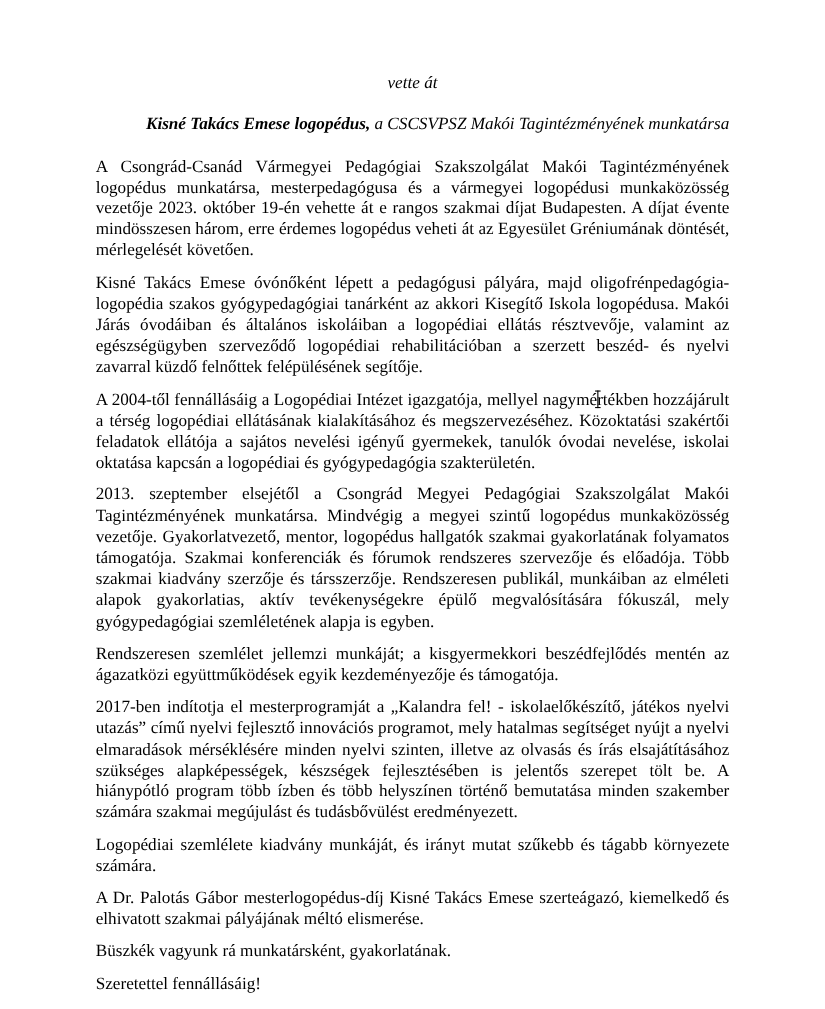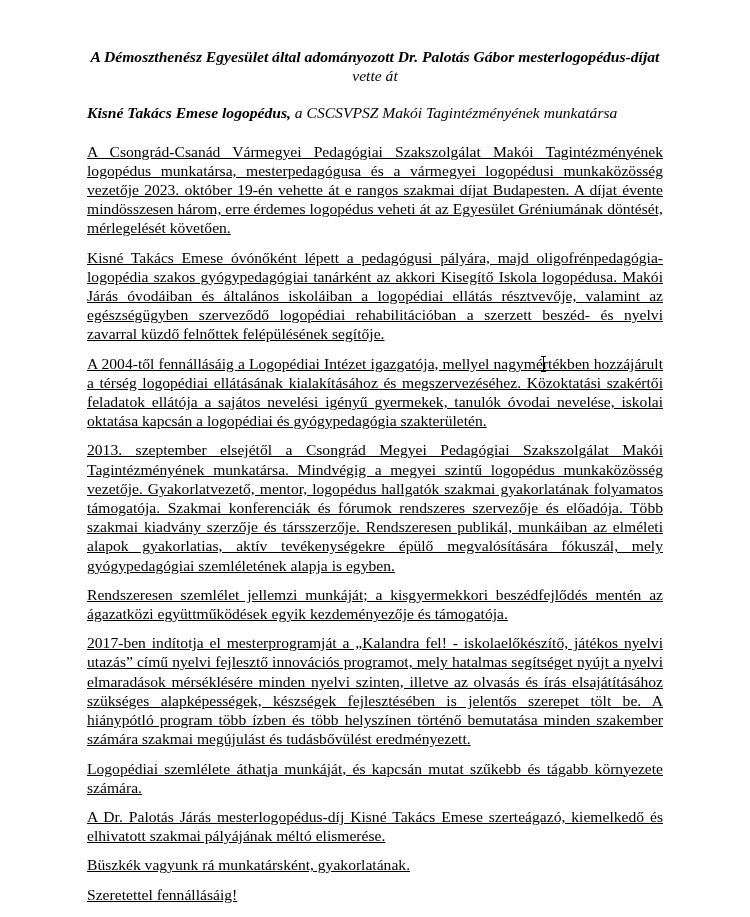--- a/index.html
+++ b/index.html
@@ -7,53 +7,53 @@
   .page {
     position: absolute; left: 87px; top: 47px; width: 576px;
     font-family: "Liberation Serif", "DejaVu Serif", serif;
     font-size: 15.6px; line-height: 19.2px; color: #000;
   }
   .title {
     text-align: center; font-style: italic; font-weight: bold; margin: 0;
   }
   .title .normal { font-weight: normal; }
   .subtitle {
-    text-align: left; font-style: italic; margin: 18px 0 0 0;
+    text-align: right; font-style: italic; margin: 18px 0 0 0;
   }
   .subtitle b { font-weight: bold; }
   .para {
-    text-align: justify; margin: 19px 0 0 0; text-decoration: underline;
+    text-align: justify; margin: 19px 0 0 0;
   }
   .para + .para { margin-top: 10px; }
   .para.first { margin-top: 19px; }
   .short { margin-top: 10px; text-align: left; }
   .cursor {
     display: inline-block; width: 1px; height: 16px; background: #000;
     vertical-align: -3px; margin: 0 -1px 0 0; position: relative;
   }
   .cursor::before, .cursor::after {
     content: ""; position: absolute; left: -2px; width: 5px; height: 1px; background: #000;
   }
   .cursor::before { top: 0; }
   .cursor::after { bottom: 0; }
 </style>
 </head>
 <body>
 
 <div class="page">
   <p class="title">
-    <span>A Démoszthenész Egyesület által adományozott Dr. Palotás Gábor mesterlogopédus-díjat</span><br>
+    <br>
     <span class="normal">vette át</span>
   </p>
   <p class="subtitle"><b>Kisné Takács Emese logopédus,</b><span> a CSCSVPSZ Makói Tagintézményének munkatársa</span></p>
 
   <p class="para first">A Csongrád-Csanád Vármegyei Pedagógiai Szakszolgálat Makói Tagintézményének logopédus munkatársa, mesterpedagógusa és a vármegyei logopédusi munkaközösség vezetője 2023. október 19-én vehette át e rangos szakmai díjat Budapesten. A díjat évente mindösszesen három, erre érdemes logopédus veheti át az Egyesület Gréniumának döntését, mérlegelését követően.</p>
   <p class="para">Kisné Takács Emese óvónőként lépett a pedagógusi pályára, majd oligofrénpedagógia-logopédia szakos gyógypedagógiai tanárként az akkori Kisegítő Iskola logopédusa. Makói Járás óvodáiban és általános iskoláiban a logopédiai ellátás résztvevője, valamint az egészségügyben szerveződő logopédiai rehabilitációban a szerzett beszéd- és nyelvi zavarral küzdő felnőttek felépülésének segítője.</p>
   <p class="para"><span>A 2004-től fennállásáig a Logopédiai Intézet igazgatója, mellyel nagymé</span><span class="cursor"></span><span>rtékben hozzájárult a térség logopédiai ellátásának kialakításához és megszervezéséhez. Közoktatási szakértői feladatok ellátója a sajátos nevelési igényű gyermekek, tanulók óvodai nevelése, iskolai oktatása kapcsán a logopédiai és gyógypedagógia szakterületén.</span></p>
   <p class="para">2013. szeptember elsejétől a Csongrád Megyei Pedagógiai Szakszolgálat Makói Tagintézményének munkatársa. Mindvégig a megyei szintű logopédus munkaközösség vezetője. Gyakorlatvezető, mentor,  logopédus hallgatók szakmai gyakorlatának folyamatos támogatója. Szakmai konferenciák és fórumok rendszeres szervezője és előadója. Több szakmai kiadvány szerzője és társszerzője. Rendszeresen publikál, munkáiban az elméleti alapok gyakorlatias, aktív tevékenységekre épülő megvalósítására fókuszál, mely gyógypedagógiai szemléletének alapja is egyben.</p>
   <p class="para">Rendszeresen szemlélet jellemzi munkáját; a kisgyermekkori beszédfejlődés mentén az ágazatközi együttműködések egyik kezdeményezője és támogatója.</p>
   <p class="para">2017-ben indítotja el mesterprogramját a „Kalandra fel! - iskolaelőkészítő, játékos nyelvi utazás” című nyelvi fejlesztő innovációs programot, mely hatalmas segítséget nyújt a nyelvi elmaradások mérséklésére minden nyelvi szinten, illetve az olvasás és írás elsajátításához szükséges alapképességek, készségek fejlesztésében is jelentős szerepet tölt be. A hiánypótló program több ízben és több helyszínen történő bemutatása minden szakember számára szakmai megújulást és tudásbővülést eredményezett.</p>
-  <p class="para">Logopédiai szemlélete áthatja munkáját, és kapcsán mutat szűkebb és tágabb környezete számára.</p>
-  <p class="para">A Dr. Palotás Járás mesterlogopédus-díj Kisné Takács Emese szerteágazó, kiemelkedő és elhivatott szakmai pályájának méltó elismerése.</p>
+  <p class="para">Logopédiai szemlélete kiadvány munkáját, és irányt mutat szűkebb és tágabb környezete számára.</p>
+  <p class="para">A Dr. Palotás Gábor mesterlogopédus-díj Kisné Takács Emese szerteágazó, kiemelkedő és elhivatott szakmai pályájának méltó elismerése.</p>
   <p class="para short">Büszkék vagyunk rá munkatársként, gyakorlatának.</p>
   <p class="para short">Szeretettel fennállásáig!</p>
 
 </div>
 
 </body></html>

